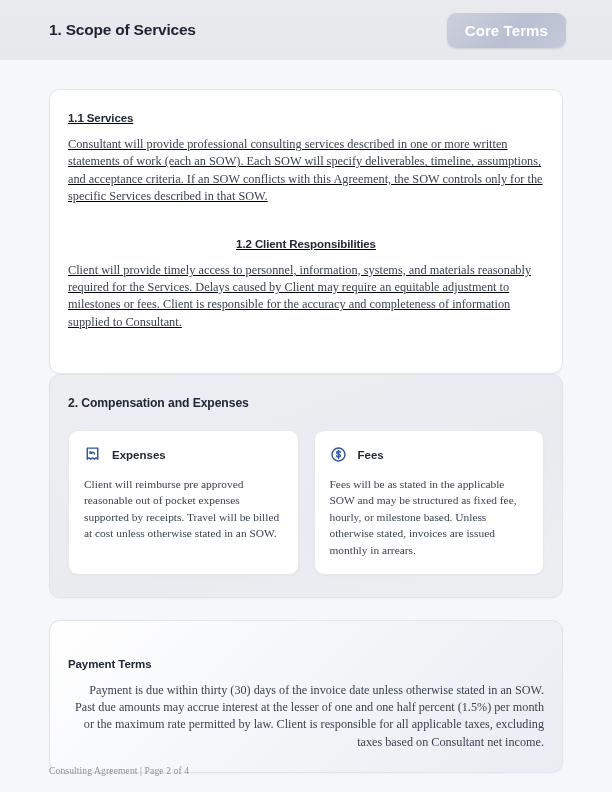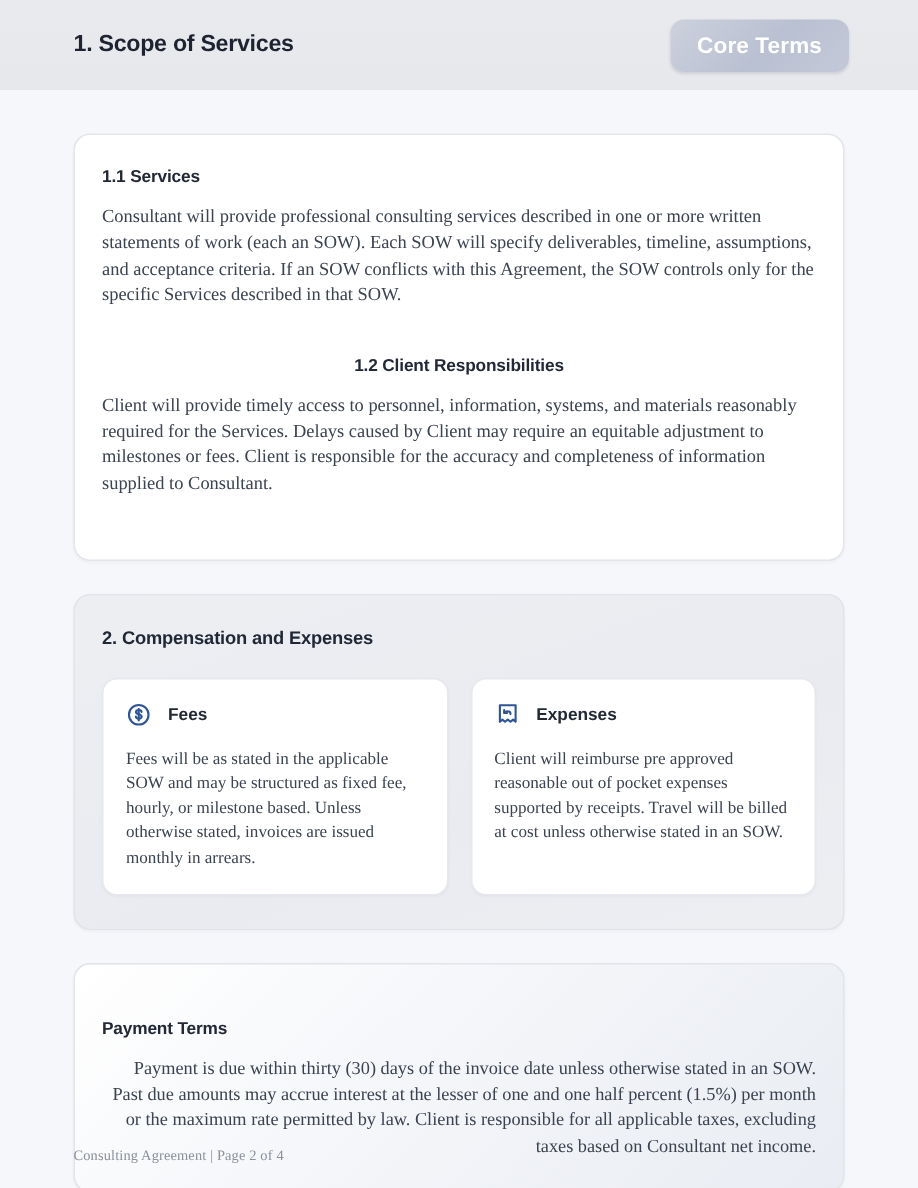--- a/index.html
+++ b/index.html
@@ -67,20 +67,21 @@
   }
   .card-soft {
     background: linear-gradient(135deg, #ffffff 0%, #f2f4f8 55%, #e9ecf2 100%);
     border-color: #e2e4ea;
   }
 
   
   #scope-card {
     padding: 22px 18px 20px 18px;
     min-height: 285px;
+    text-decoration: underline;
   }
 
   .sub-heading {
     font-size: 11.5px;
     font-weight: bold;
     color: #222836;
     margin: 0 0 12px 0;
     letter-spacing: -0.1px;
   }
   .sub-heading.spaced {
@@ -91,21 +92,20 @@
   .body-text {
     font-family: "Liberation Serif", serif;
     font-size: 12.3px;
     line-height: 17.4px;
     color: #3b4250;
     margin: 0;
   }
 
   
   #compensation-card {
-    margin-top: 22px;
     padding: 21px 18px 22px 18px;
   }
   .section-heading {
     font-size: 12.2px;
     font-weight: bold;
     color: #202735;
     margin: 0 0 20px 0;
     letter-spacing: -0.1px;
   }
   .subcard-row {
@@ -181,45 +181,45 @@
     <p class="body-text">Consultant will provide professional consulting services described in one or more written statements of work (each an SOW). Each SOW will specify deliverables, timeline, assumptions, and acceptance criteria. If an SOW conflicts with this Agreement, the SOW controls only for the specific Services described in that SOW.</p>
 
     <h2 class="sub-heading spaced">1.2 Client Responsibilities</h2>
     <p class="body-text">Client will provide timely access to personnel, information, systems, and materials reasonably required for the Services. Delays caused by Client may require an equitable adjustment to milestones or fees. Client is responsible for the accuracy and completeness of information supplied to Consultant.</p>
   </div>
 
   <div class="card card-grey" id="compensation-card">
     <h2 class="section-heading">2. Compensation and Expenses</h2>
 
     <div class="subcard-row">
+
+      <div class="subcard">
+        <div class="subcard-head">
+          <svg class="icon" viewBox="0 0 24 24" fill="none" stroke="currentColor" stroke-width="2" stroke-linecap="round" stroke-linejoin="round">
+            <path d="M4.6 3h14.8v15.6L17 16.6l-2.4 2-2.6-2-2.6 2-2.4-2-2.4 2z"></path>
+            <path d="M14.6 11.4c0-1.5-1.3-2.7-2.9-2.7-1.2 0-2.2.6-2.7 1.6"></path>
+            <path d="M8.6 7.7v2.7h2.7"></path>
+          </svg>
+          <span class="subcard-title">Expenses</span>
+        </div>
+        <p class="body-text">Client will reimburse pre approved reasonable out of pocket expenses supported by receipts. Travel will be billed at cost unless otherwise stated in an SOW.</p>
+      </div>
 
       <div class="subcard">
         <div class="subcard-head">
           <svg class="icon" viewBox="0 0 24 24" fill="none" stroke="currentColor" stroke-width="2" stroke-linecap="round" stroke-linejoin="round">
             <circle cx="12" cy="12" r="9.2"></circle>
             <path d="M12 6.6v10.8"></path>
             <path d="M14.6 9.3c0-1.1-1.2-1.8-2.6-1.8s-2.6.7-2.6 1.9c0 1.3 1.3 1.7 2.6 2.1s2.7.8 2.7 2.2c0 1.2-1.3 1.9-2.7 1.9s-2.7-.7-2.7-1.9"></path>
           </svg>
           <span class="subcard-title">Fees</span>
         </div>
         <p class="body-text">Fees will be as stated in the applicable SOW and may be structured as fixed fee, hourly, or milestone based. Unless otherwise stated, invoices are issued monthly in arrears.</p>
       </div>
 
-      <div class="subcard">
-        <div class="subcard-head">
-          <svg class="icon" viewBox="0 0 24 24" fill="none" stroke="currentColor" stroke-width="2" stroke-linecap="round" stroke-linejoin="round">
-            <path d="M4.6 3h14.8v15.6L17 16.6l-2.4 2-2.6-2-2.6 2-2.4-2-2.4 2z"></path>
-            <path d="M14.6 11.4c0-1.5-1.3-2.7-2.9-2.7-1.2 0-2.2.6-2.7 1.6"></path>
-            <path d="M8.6 7.7v2.7h2.7"></path>
-          </svg>
-          <span class="subcard-title">Expenses</span>
-        </div>
-        <p class="body-text">Client will reimburse pre approved reasonable out of pocket expenses supported by receipts. Travel will be billed at cost unless otherwise stated in an SOW.</p>
-      </div>
-
     </div>
   </div>
 
   <div class="card card-soft" id="payment-card">
     <h2 class="sub-heading">Payment Terms</h2>
     <p class="body-text">Payment is due within thirty (30) days of the invoice date unless otherwise stated in an SOW. Past due amounts may accrue interest at the lesser of one and one half percent (1.5%) per month or the maximum rate permitted by law. Client is responsible for all applicable taxes, excluding taxes based on Consultant net income.</p>
   </div>
 
 </div>
 

